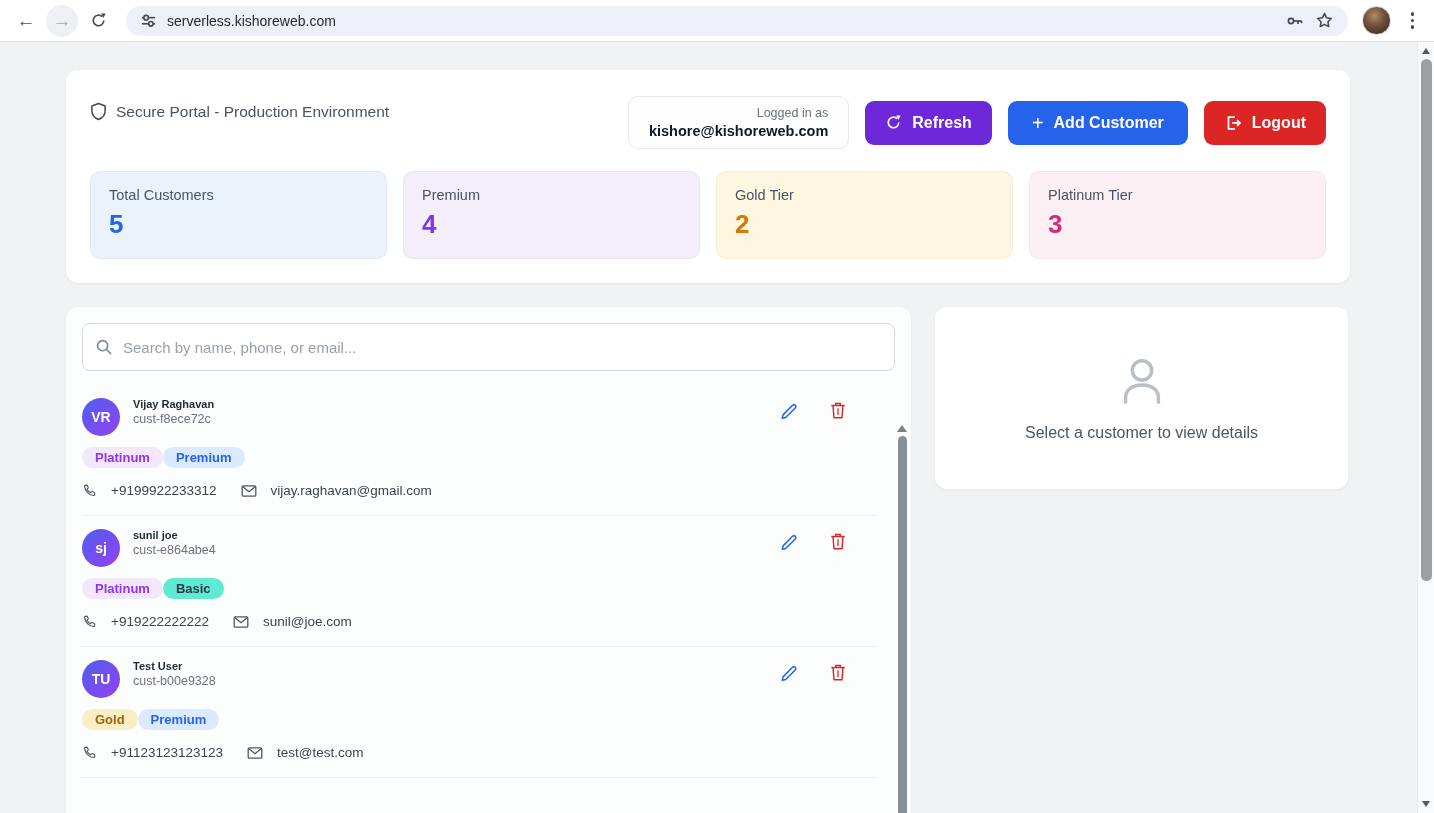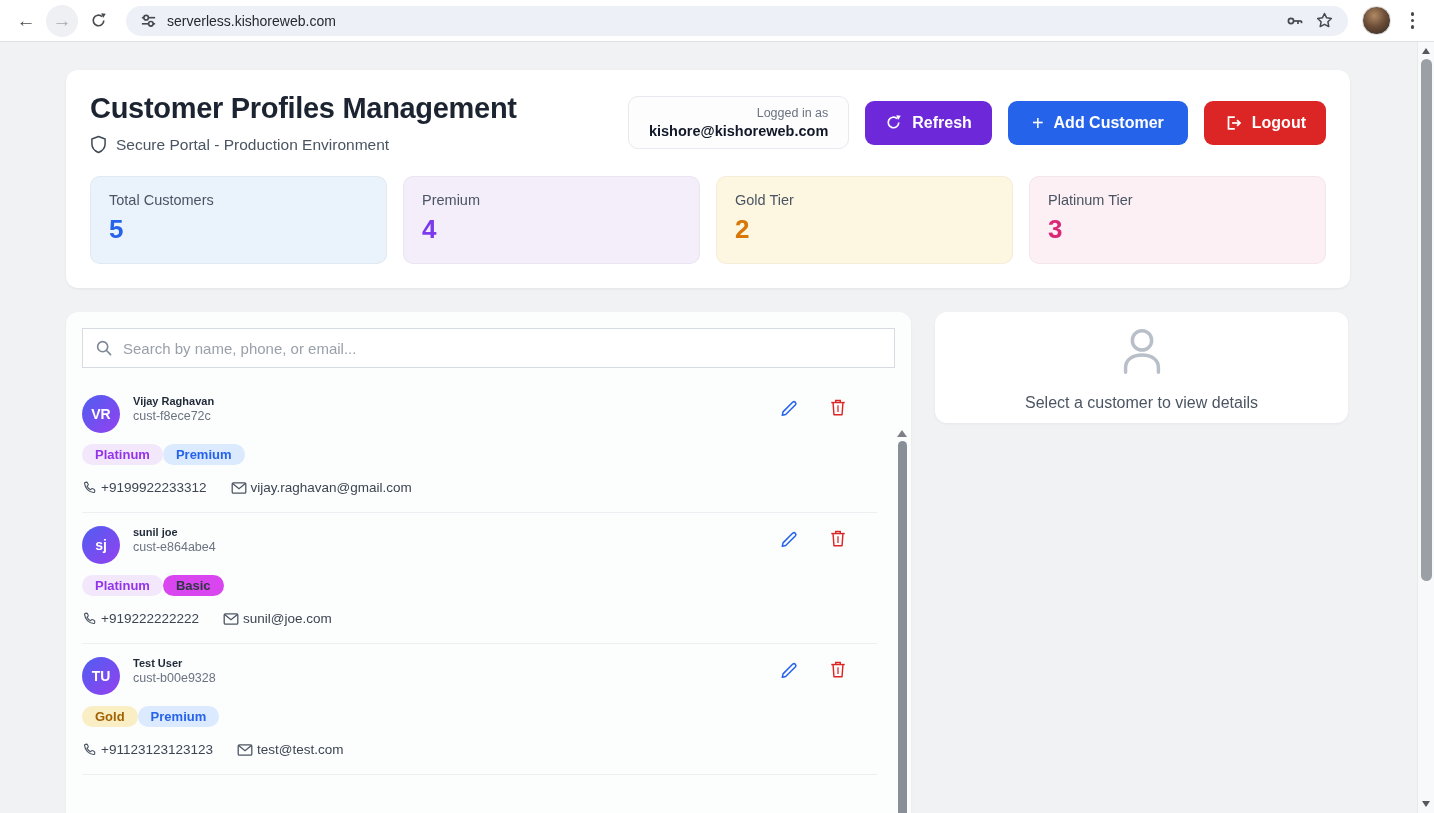--- a/index.html
+++ b/index.html
@@ -50,50 +50,50 @@
   .stat-label { font-size:14.5px; color:#4a5462; }
   .stat-value { font-size:26px; font-weight:800; margin-top:6px; }
 
   .content-row { display:flex; gap:24px; margin-top:24px; align-items:flex-start; }
 
   
   .list-card { position:relative; width:845px; height:560px; background:#fcfdfd;
                border-radius:12px 12px 0 0; padding:16px; box-shadow:0 1px 3px rgba(16,24,40,.05); }
   .search-wrap { position:relative; }
   .search-wrap svg { position:absolute; left:13px; top:50%; transform:translateY(-50%); }
-  .search-input { width:100%; height:40px; border:1px solid #d6dae1; border-radius:0;
+  .search-input { width:100%; height:48px; border:1px solid #d6dae1; border-radius:8px;
                   background:#fff; padding:0 14px 0 40px; font-family:inherit; font-size:15px;
                   color:#1f2937; outline:none; }
   .search-input::placeholder { color:#9aa0aa; }
   .list-heading { margin-top:20px; font-size:15px; font-weight:700; color:#111827; }
   .customer-list { margin-top:14px; padding-right:18px; }
   .customer-row { position:relative; padding:13px 0 17px; border-bottom:1px solid #edeff2; }
   .row-head { display:flex; gap:13px; }
   .avatar { width:38px; height:38px; border-radius:50%; flex:0 0 38px;
             background:linear-gradient(135deg,#4f5ef0 0%, #9441f0 100%);
             color:#fff; font-size:14px; font-weight:700;
             display:flex; align-items:center; justify-content:center; }
   .cust-name { font-size:11px; font-weight:700; color:#1f2937; }
   .cust-id { font-size:12.5px; color:#6b7280; margin-top:2px; }
   .badges { display:flex; margin-top:11px; }
   .badge { font-size:13px; font-weight:600; padding:3px 13px; border-radius:999px; }
   .contact { display:flex; gap:24px; margin-top:15px; align-items:center; }
-  .contact .pair { display:flex; align-items:center; gap:4px; font-size:13.5px; color:#3d4552; }
+  .contact .pair { display:flex; align-items:center; gap:14px; font-size:13.5px; color:#3d4552; }
   .row-actions { position:absolute; top:14px; right:28px; display:flex; gap:26px; }
   .icon-btn { background:none; border:none; cursor:pointer; padding:2px; display:flex; }
 
   
   .list-scrollbar { position:absolute; top:118px; bottom:0; right:3px; width:12px; }
   .list-scrollbar .up { width:0; height:0; margin:0 auto; border-left:5px solid transparent;
        border-right:5px solid transparent; border-bottom:7px solid #7c8087; }
   .list-scrollbar .thumb { width:9px; margin:4px auto 0; border-radius:5px;
        background:#898f97; height:calc(100% - 14px); }
 
   
-  .detail-card { width:413px; height:111px; background:#ffffff; border-radius:12px;
+  .detail-card { width:413px; height:182px; background:#ffffff; border-radius:12px;
                  box-shadow:0 1px 3px rgba(16,24,40,.05); display:flex; flex-direction:column;
                  align-items:center; justify-content:center; gap:14px; }
   .empty-msg { font-size:16px; color:#4b5563; }
 
   
   .page-scrollbar { position:fixed; top:42px; right:0; bottom:0; width:17px;
                     background:#f8f9fa; border-left:1px solid #e8eaec; }
   .page-scrollbar .arr { position:absolute; left:50%; transform:translateX(-50%); width:0; height:0;
         border-left:4.5px solid transparent; border-right:4.5px solid transparent; }
   .page-scrollbar .arr.up { top:6px; border-bottom:6px solid #55585c; }
@@ -147,21 +147,20 @@
         <i></i>
       </div>
   </div>
 </div>
 
 <div class="page">
 
   <div class="header-card">
     <div class="header-top">
       <div>
-        <div class="page-title">Customer Profiles Management</div>
         <div class="subtitle">
           <svg width="17" height="19" viewBox="0 0 18 20">
             <path d="M9 1.5l7 2.6v5.2c0 4.5-2.9 7.6-7 9.2-4.1-1.6-7-4.7-7-9.2V4.1z" fill="none" stroke="#3f4854" stroke-width="1.6" stroke-linejoin="round"></path>
           </svg>
           <span>Secure Portal - Production Environment</span>
         </div>
       </div>
       <div class="header-actions">
         <div class="login-box">
           <div class="lbl">Logged in as</div>
@@ -270,21 +269,21 @@
   <div class="customer-row">
     <div class="row-head">
       <div class="avatar">sj</div>
       <div>
         <div class="cust-name">sunil joe</div>
         <div class="cust-id">cust-e864abe4</div>
       </div>
     </div>
     <div class="badges">
               <span class="badge" style="background: rgb(243, 232, 251); color: rgb(147, 51, 234);">Platinum</span>
-              <span class="badge" style="background: #d946ef; color: rgb(47, 55, 68);">Basic</span>
+              <span class="badge" style="background: #5eead4; color: rgb(47, 55, 68);">Basic</span>
             </div>
     <div class="contact">
       <span class="pair">
         <svg width="15" height="15" viewBox="0 0 20 20">
           <path d="M6.3 2.8c.3 0 .6.2.8.5l1.2 2.6c.1.3.1.6-.1.9L6.8 8.2c.9 1.9 2.8 3.8 4.7 4.7l1.4-1.4c.3-.2.6-.3.9-.1l2.6 1.2c.3.1.5.4.5.8v2.1c0 .7-.6 1.3-1.3 1.2-6.6-.7-11.5-5.6-12.2-12.2-.1-.7.5-1.3 1.2-1.3z" fill="none" stroke="#4b5563" stroke-width="1.5" stroke-linejoin="round"></path>
         </svg>
         <span class="cust-phone">+919222222222</span>
       </span>
       <span class="pair">
         <svg width="16" height="14" viewBox="0 0 20 16">

